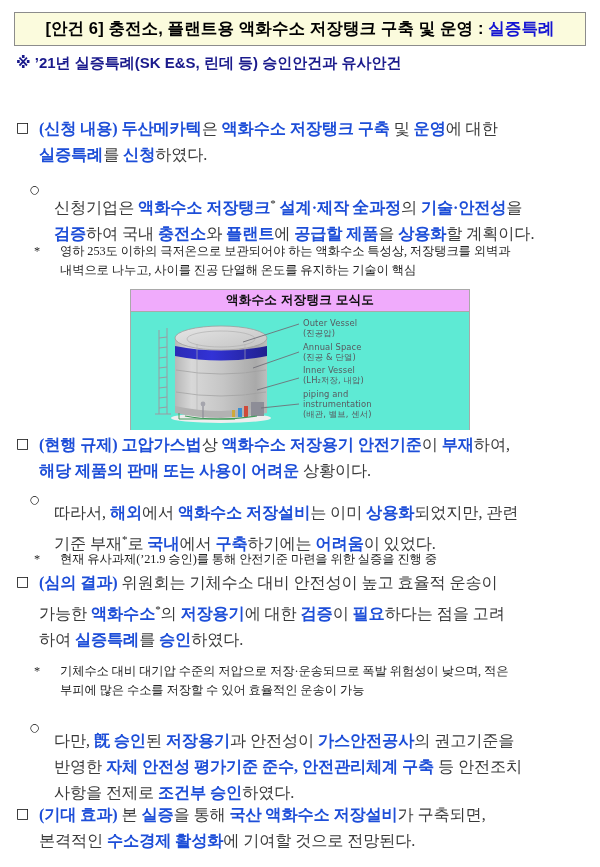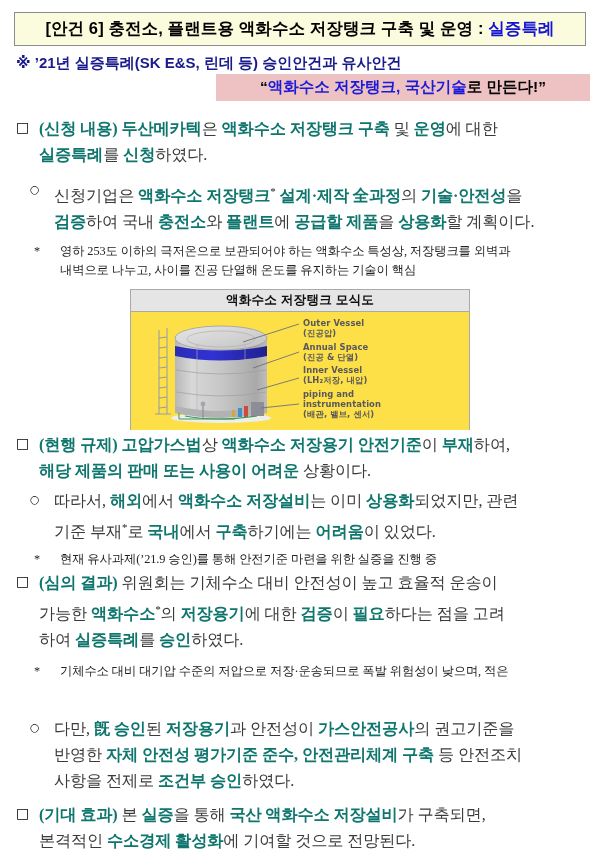--- a/index.html
+++ b/index.html
@@ -105,24 +105,24 @@
     top: 6px;
   }
   .para {
     font-size: 16.2px;
     line-height: 26px;
     letter-spacing: -0.15px;
     color: #1c1c1c;
     word-break: keep-all;
   }
   .para.lv1 { margin-left: 23px; }
-  .para.lv2 { margin-left: 24px; }
+  .para.lv2 { margin-left: 24px; margin-top: 12px; }
   .para b {
     font-weight: bold;
-    color: #0f766e;
+    color: #1d4ed8;
   }
   .para .light {
     color: #3a3a3a;
   }
   .sup {
     font-size: 11px;
     vertical-align: super;
   }
 
   .footnote {
@@ -149,37 +149,36 @@
     left: 130px;
     top: 289px;
     width: 340px;
     height: 141px;
     box-sizing: border-box;
     border: 1.2px solid #a9a9a9;
     background: #ffffff;
   }
   .figure-caption {
     height: 21px;
-    background: #e5e5e5;
+    background: #f0abfc;
     border-bottom: 1.2px solid #a9a9a9;
     display: flex;
     align-items: center;
     justify-content: center;
     font-family: "Liberation Sans", "DejaVu Sans", sans-serif;
     font-weight: bold;
     font-size: 12.6px;
     color: #101010;
     letter-spacing: 0.2px;
   }
   .figure-body {
     position: relative;
     height: 118px;
-    background: #fde047;
+    background: #5eead4;
     overflow: hidden;
-    font-weight: bold;
   }
   .tank-art {
     position: absolute;
     left: 14px;
     top: 2px;
     width: 150px;
     height: 114px;
   }
   .fig-labels {
     position: absolute;
@@ -204,23 +203,20 @@
 <body>
 
 <div class="page">
 
   <div class="title-bar">
     <div class="title-text"><span>[안건 6] 충전소, 플랜트용 액화수소 저장탱크 구축 및 운영 : </span><span class="accent">실증특례</span></div>
   </div>
 
   <div class="note-line">※ ’21년 실증특례(SK E&amp;S, 린데 등) 승인안건과 유사안건</div>
 
-  <div class="quote-banner">
-    <div class="quote-text"><span>“</span><span class="accent">액화수소 저장탱크, 국산기술</span><span>로 만든다!”</span></div>
-  </div>
 
   <div class="block" style="left:16px; top:116px; width:572px;">
     <span class="bullet-sq">□</span>
     <div class="para lv1">
       <b>(신청 내용)</b><span> </span><b>두산메카텍</b><span class="light">은 </span><b>액화수소 저장탱크 구축</b><span class="light"> 및 </span><b>운영</b><span class="light">에 대한</span><br><b>실증특례</b><span class="light">를 </span><b>신청</b><span class="light">하였다.</span>
     </div>
   </div>
 
   <div class="block" style="left:30px; top:178px; width:560px;">
     <span class="bullet-ci">○</span>
@@ -354,20 +350,21 @@
   <div class="block" style="left:16px; top:570px; width:576px;">
     <span class="bullet-sq">□</span>
     <div class="para lv1">
       <b>(심의 결과)</b><span> </span><span class="light">위원회는 기체수소 대비 안전성이 높고 효율적 운송이</span><br><span class="light">가능한 </span><b>액화수소</b><span class="sup">*</span><span class="light">의 </span><b>저장용기</b><span class="light">에 대한 </span><b>검증</b><span class="light">이 </span><b>필요</b><span class="light">하다는 점을 고려</span><br><span class="light">하여 </span><b>실증특례</b><span class="light">를 </span><b>승인</b><span class="light">하였다.</span>
     </div>
   </div>
 
   <div class="footnote" style="left:34px; top:662px; width:556px;">
     <span class="star">*</span>
     <span class="fn-body">기체수소 대비 대기압 수준의 저압으로 저장·운송되므로 폭발 위험성이 낮으며, 적은</span>
+    <span class="fn-body">부피에 많은 수소를 저장할 수 있어 효율적인 운송이 가능</span>
   </div>
 
   <div class="block" style="left:30px; top:716px; width:562px;">
     <span class="bullet-ci">○</span>
     <div class="para lv2">
       <span class="light">다만, </span><b>旣 승인</b><span class="light">된 </span><b>저장용기</b><span class="light">과 안전성이 </span><b>가스안전공사</b><span class="light">의 권고기준을</span><br><span class="light">반영한 </span><b>자체 안전성 평가기준 준수, 안전관리체계 구축</b><span class="light"> 등 안전조치</span><br><span class="light">사항을 전제로 </span><b>조건부 승인</b><span class="light">하였다.</span>
     </div>
   </div>
 
   <div class="block" style="left:16px; top:802px; width:576px;">

